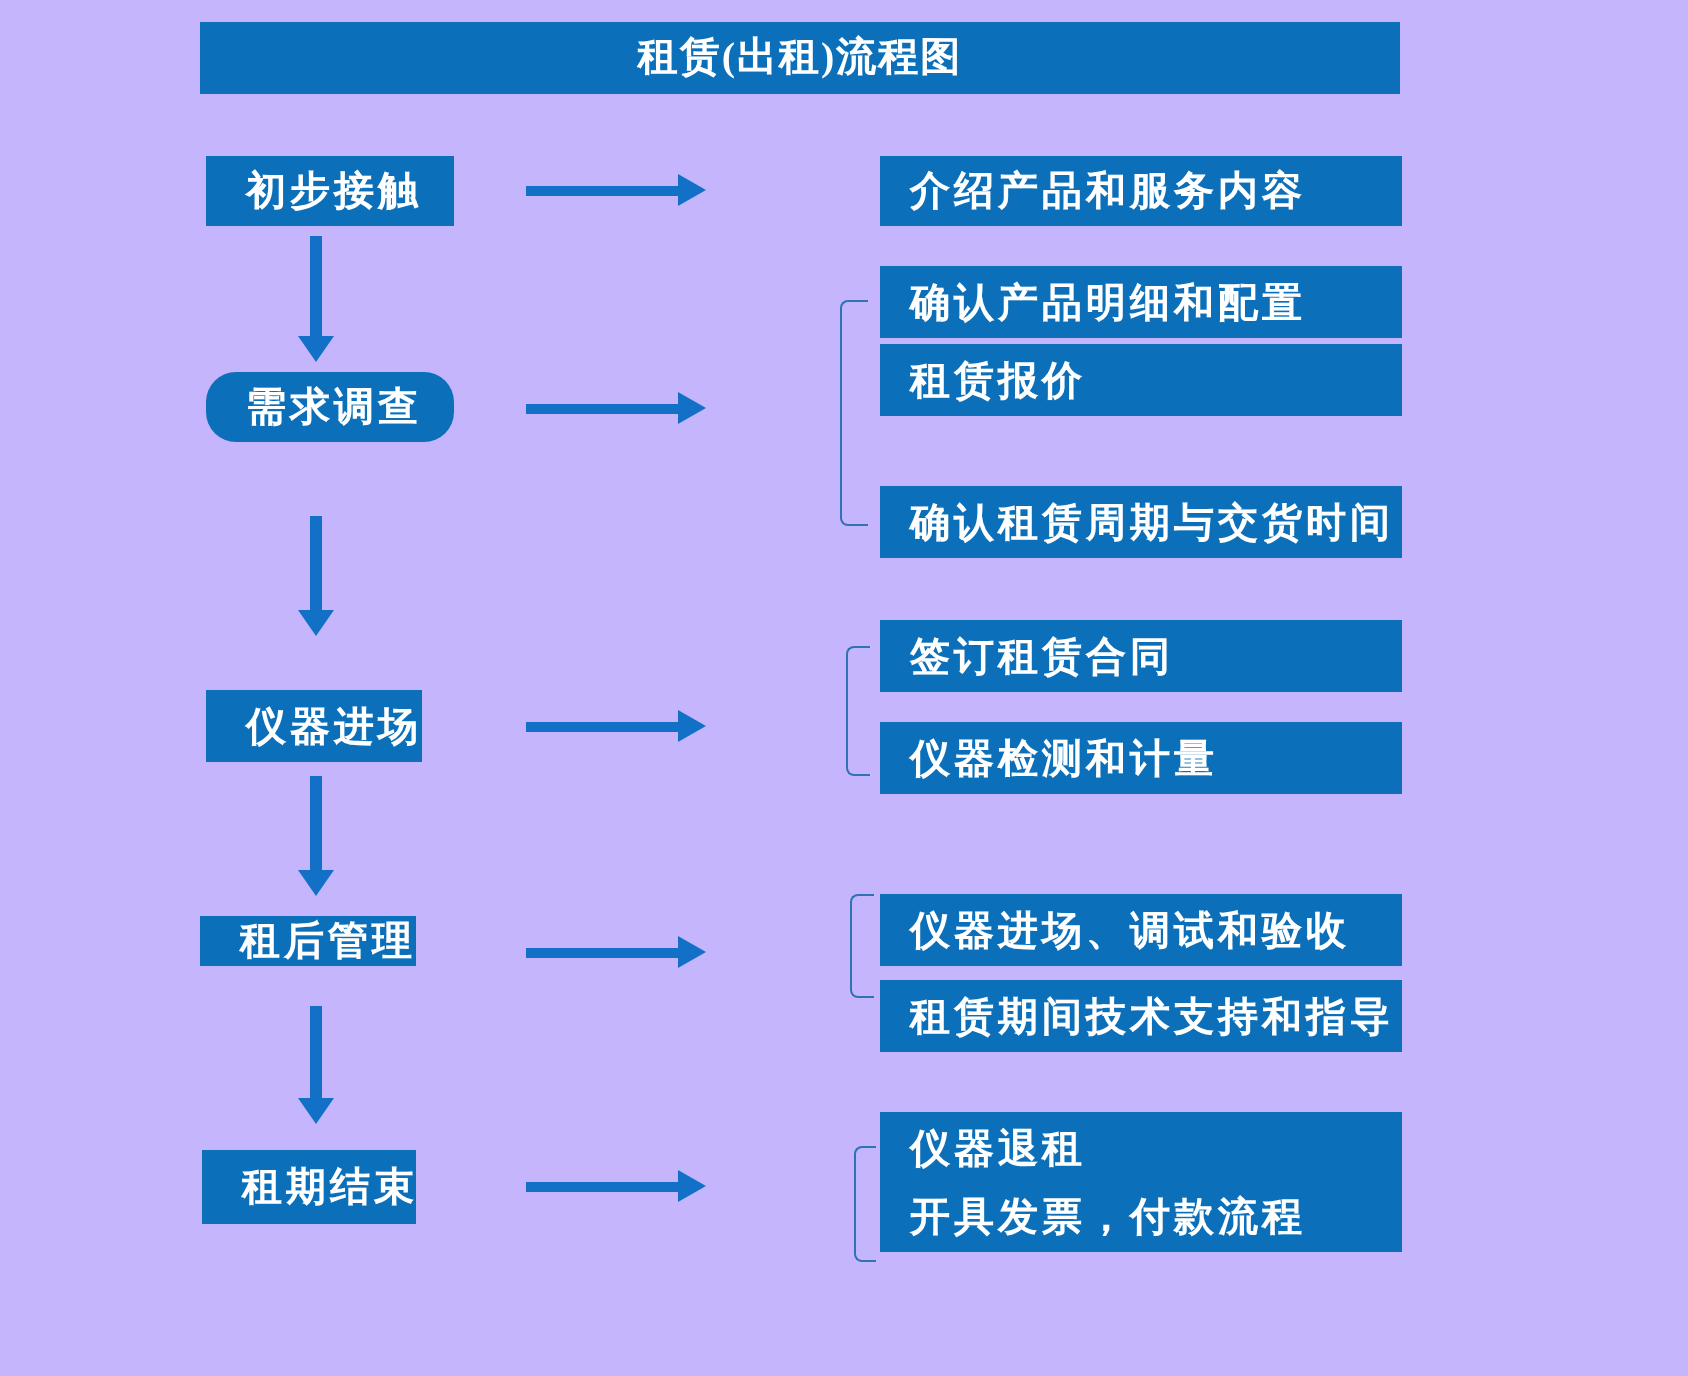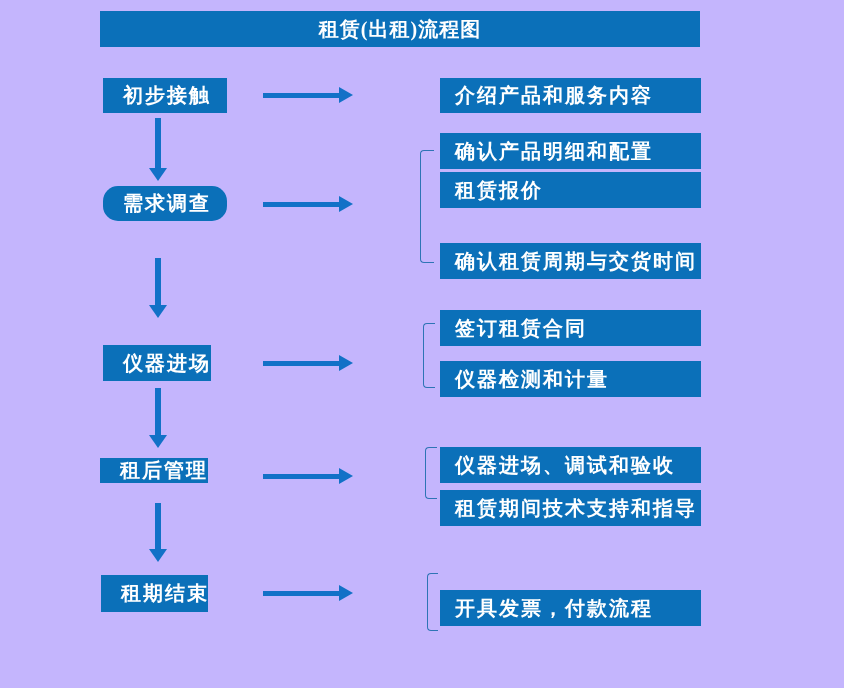--- a/index.html
+++ b/index.html
@@ -122,15 +122,16 @@
   <div class="rbox rb1">确认产品明细和配置</div>
   <div class="rbox rb2">租赁报价</div>
   <div class="rbox rb3">确认租赁周期与交货时间</div>
 
   <div class="rbox rc1">签订租赁合同</div>
   <div class="rbox rc2">仪器检测和计量</div>
 
   <div class="rbox rd1">仪器进场、调试和验收</div>
   <div class="rbox rd2">租赁期间技术支持和指导</div>
 
+  <div class="rbox re1">仪器退租</div>
   <div class="rbox re2">开具发票，付款流程</div>
 
 </div>
 
 </body></html>

